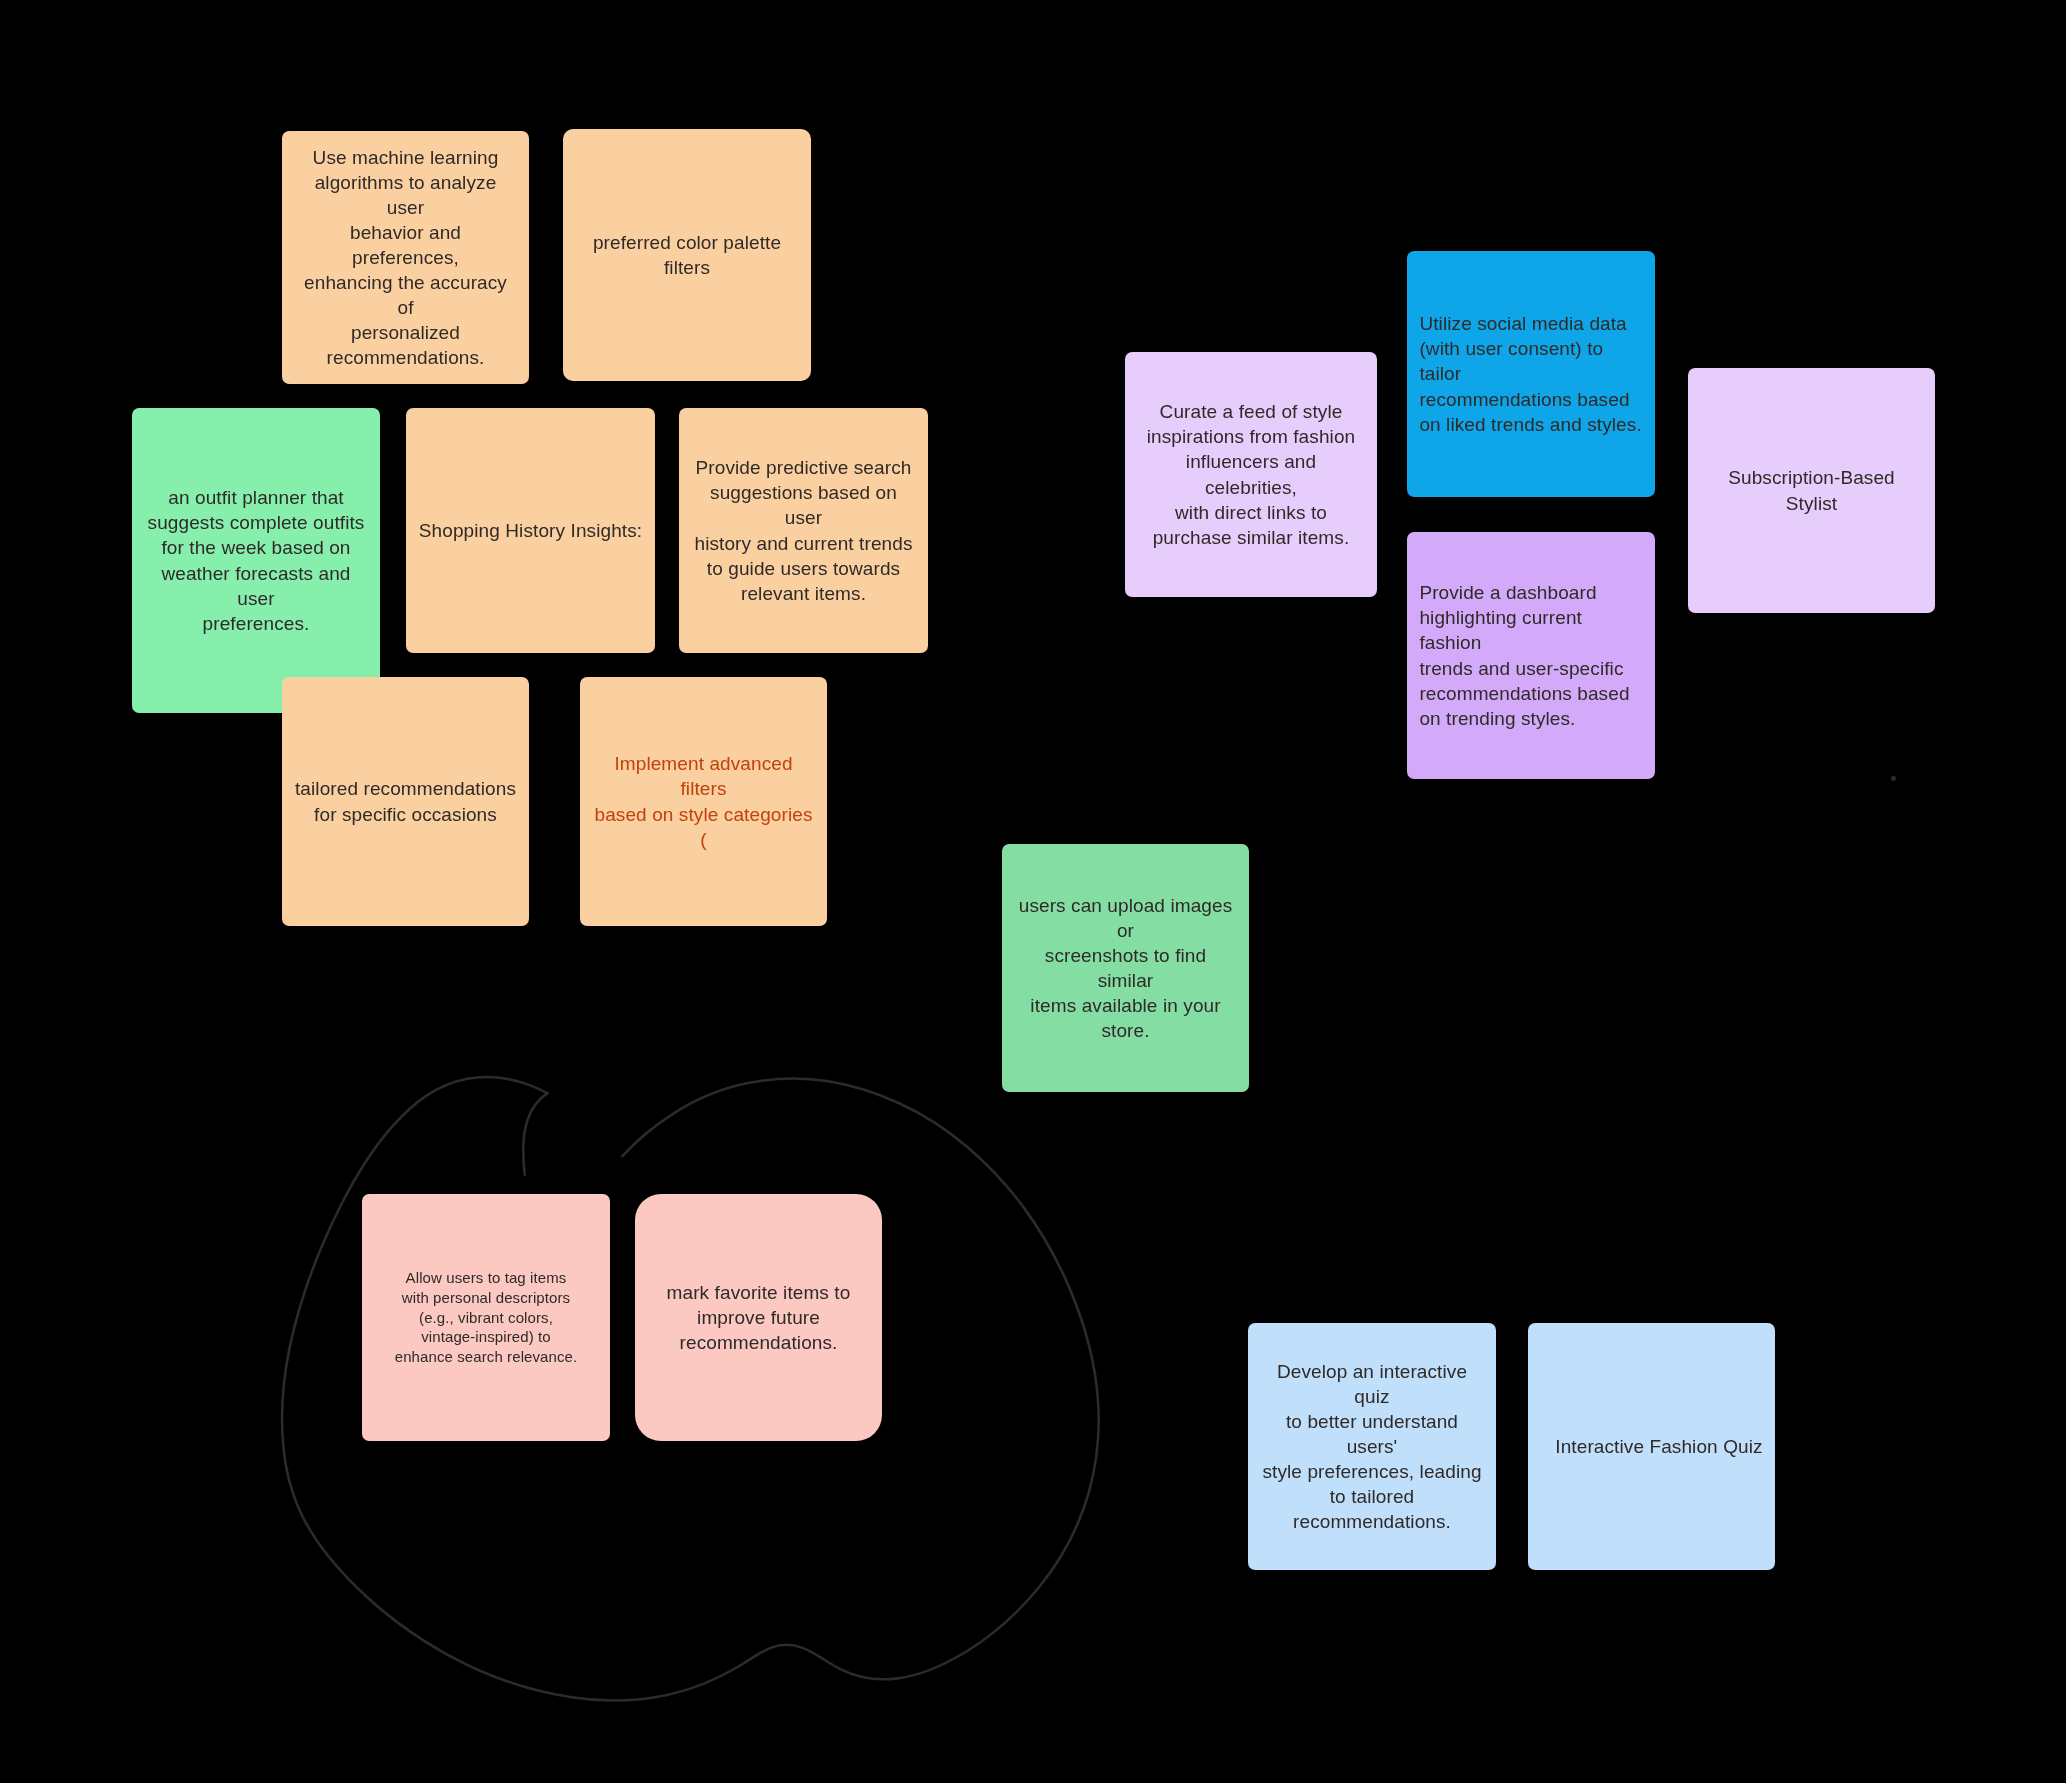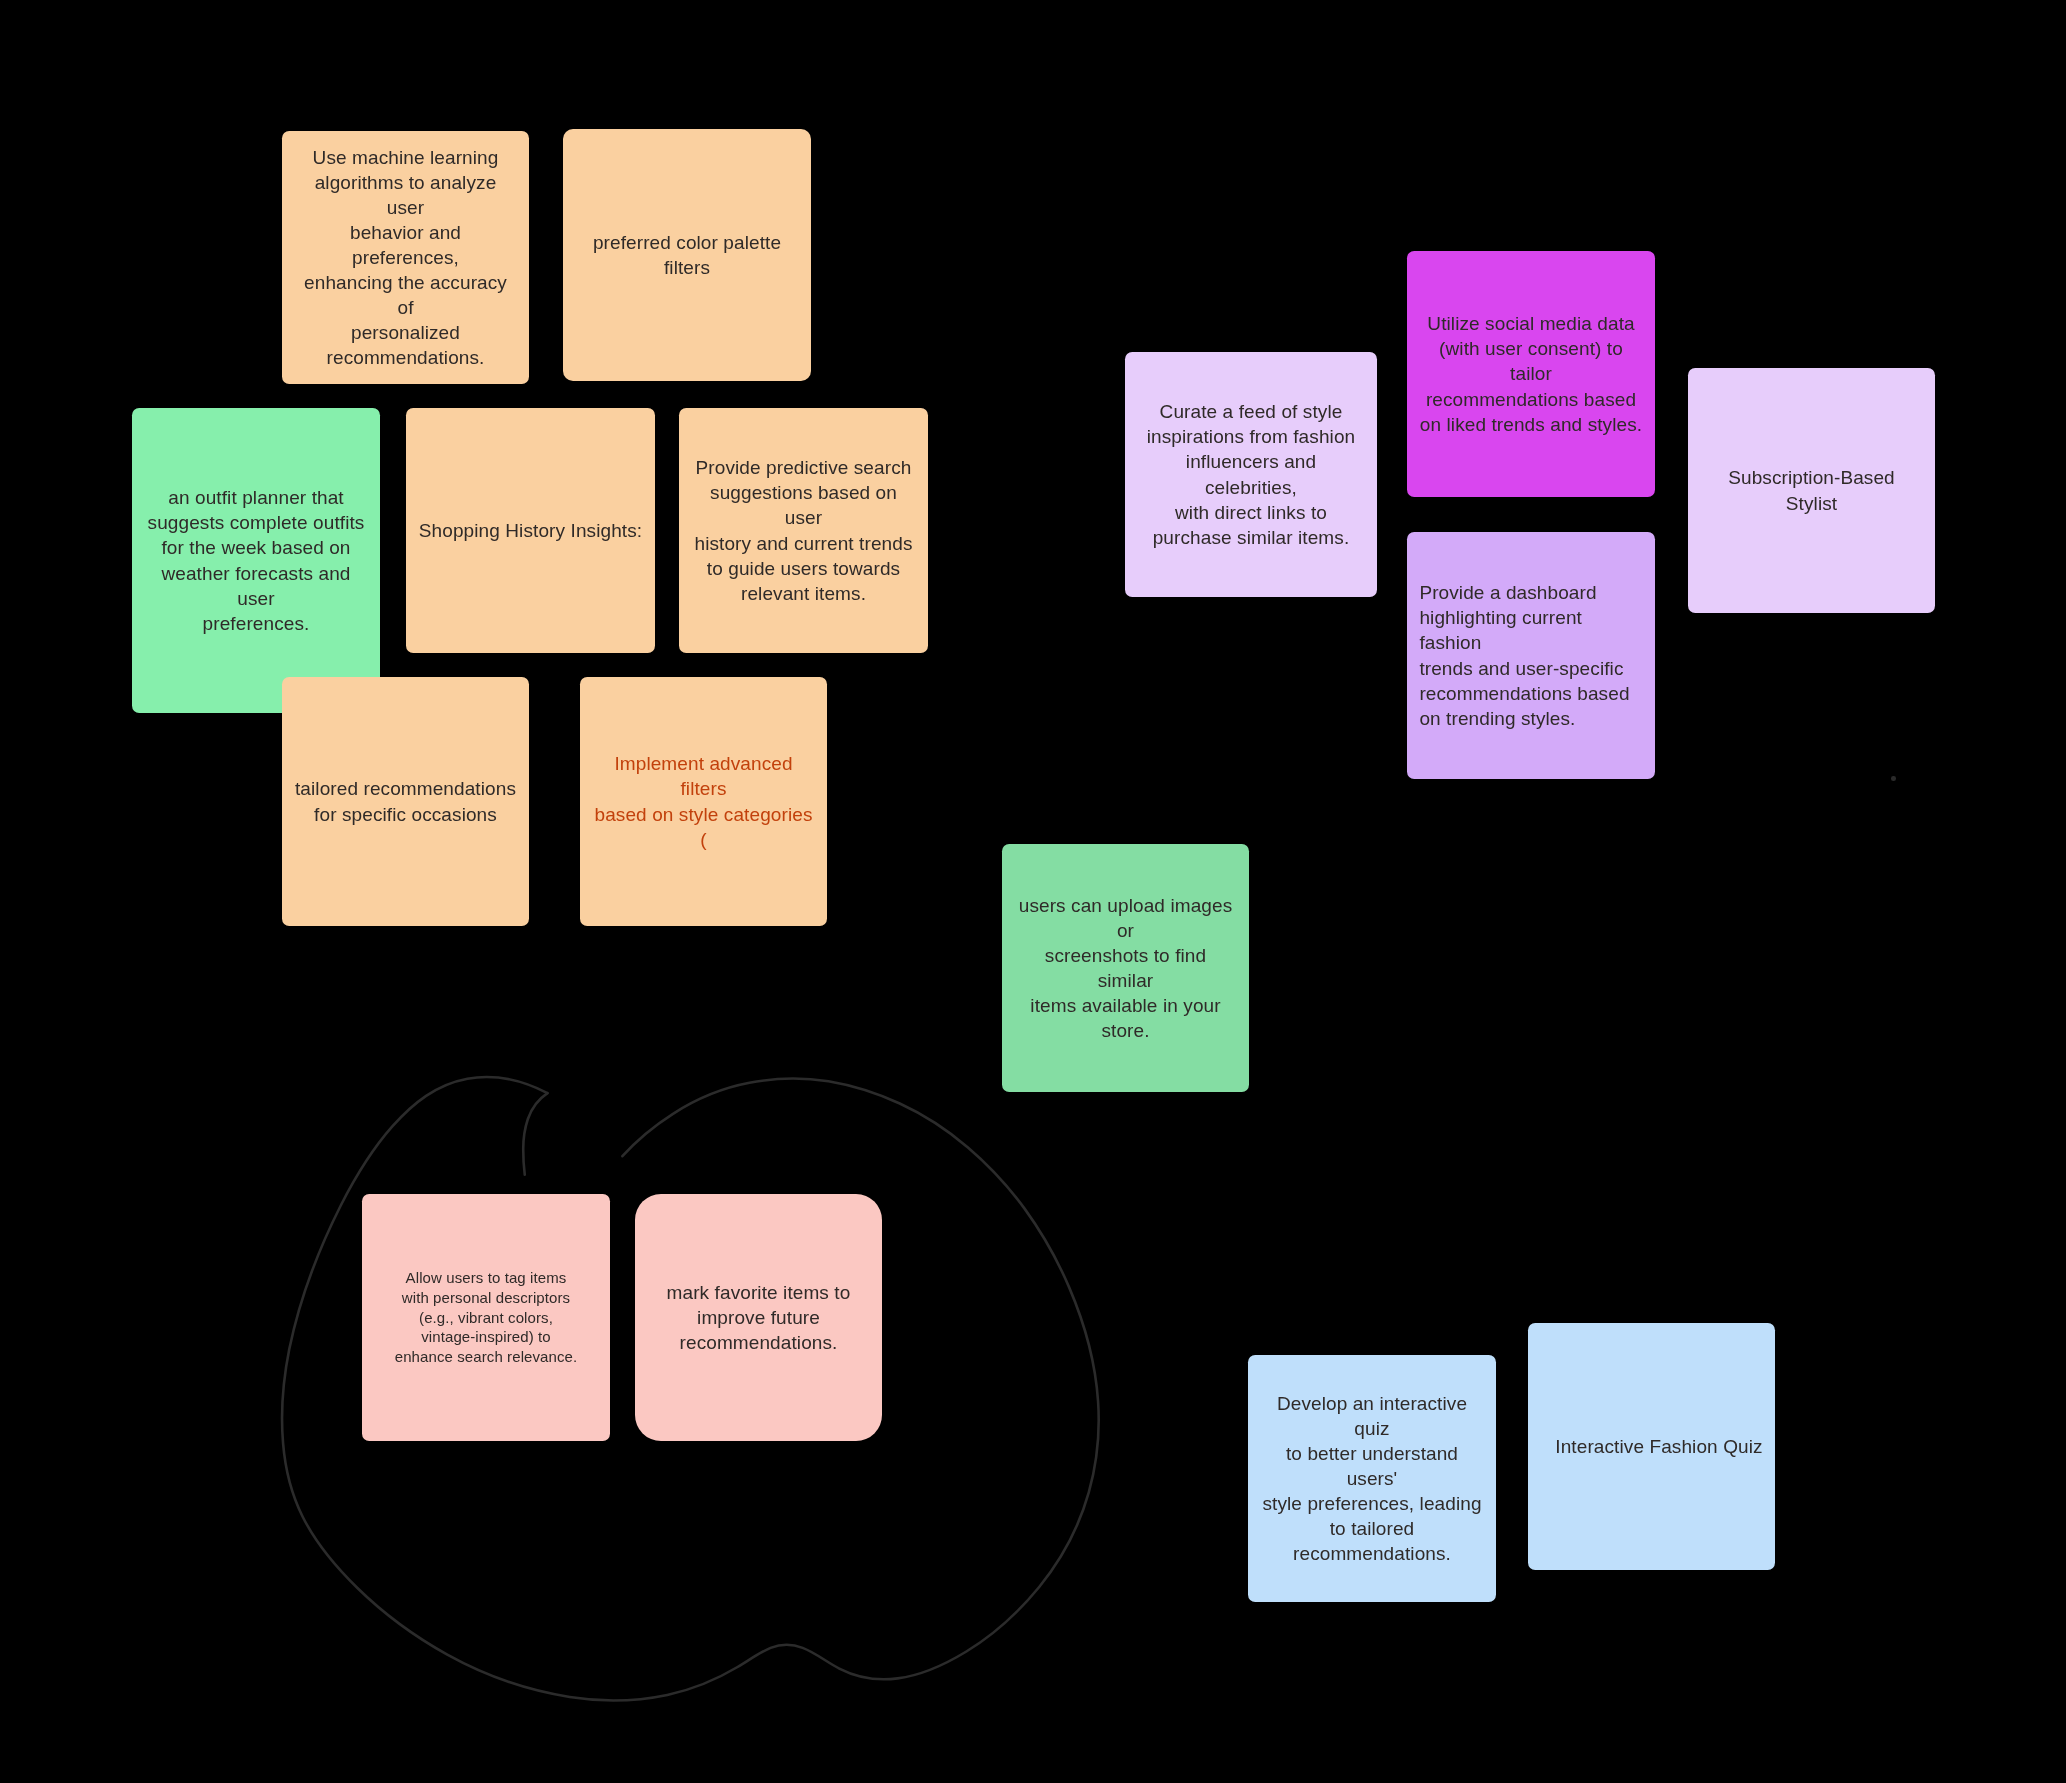--- a/index.html
+++ b/index.html
@@ -85,21 +85,21 @@
 relevant items.</span></div>
       <div class="note" style="left: 282px; top: 677px; width: 247px; height: 249px; background: rgb(250, 208, 160); color: rgb(47, 42, 40); font-size: 19px; text-align: center;"><span class="note-text">tailored recommendations
 for specific occasions</span></div>
       <div class="note" style="left: 580px; top: 677px; width: 247px; height: 249px; background: rgb(250, 208, 160); color: #c2410c; font-size: 19px; text-align: center;"><span class="note-text">Implement advanced filters
 based on style categories (</span></div>
       <div class="note" style="left: 1125px; top: 352px; width: 252px; height: 245px; background: rgb(231, 205, 251); color: rgb(47, 42, 40); font-size: 19px; text-align: center;"><span class="note-text">Curate a feed of style
 inspirations from fashion
 influencers and celebrities,
 with direct links to
 purchase similar items.</span></div>
-      <div class="note" style="left: 1407px; top: 251px; width: 248px; height: 246px; background: #d946ef; color: rgb(47, 42, 40); font-size: 19px; text-align: center;"><span class="note-text">Utilize social media data
+      <div class="note" style="left: 1407px; top: 251px; width: 248px; height: 246px; background: #0ea5e9; color: rgb(47, 42, 40); font-size: 19px; text-align: left;"><span class="note-text">Utilize social media data
 (with user consent) to tailor
 recommendations based
 on liked trends and styles.</span></div>
       <div class="note" style="left: 1407px; top: 532px; width: 248px; height: 247px; background: rgb(211, 170, 249); color: rgb(47, 42, 40); font-size: 19px; text-align: left;"><span class="note-text">Provide a dashboard
 highlighting current fashion
 trends and user-specific
 recommendations based
 on trending styles.</span></div>
       <div class="note" style="left: 1688px; top: 368px; width: 247px; height: 245px; background: rgb(231, 205, 251); color: rgb(47, 42, 40); font-size: 19px; text-align: center;"><span class="note-text">Subscription-Based Stylist</span></div>
       <div class="note" style="left: 1002px; top: 844px; width: 247px; height: 248px; background: rgb(132, 221, 163); color: rgb(47, 42, 40); font-size: 19px; text-align: center;"><span class="note-text">users can upload images or
@@ -107,21 +107,21 @@
 items available in your
 store.</span></div>
       <div class="note" style="left: 362px; top: 1194px; width: 248px; height: 247px; background: rgb(251, 200, 194); color: rgb(47, 42, 40); font-size: 15px; text-align: center;"><span class="note-text">Allow users to tag items
 with personal descriptors
 (e.g., vibrant colors,
 vintage-inspired) to
 enhance search relevance.</span></div>
       <div class="note" style="left: 635px; top: 1194px; width: 247px; height: 247px; background: rgb(251, 200, 194); color: rgb(47, 42, 40); font-size: 19px; text-align: center; border-radius: 26px;"><span class="note-text">mark favorite items to
 improve future
 recommendations.</span></div>
-      <div class="note" style="left: 1248px; top: 1323px; width: 248px; height: 247px; background: rgb(191, 223, 251); color: rgb(47, 42, 40); font-size: 19px; text-align: center; margin-top: 32px;"><span class="note-text">Develop an interactive quiz
+      <div class="note" style="left: 1248px; top: 1323px; width: 248px; height: 247px; background: rgb(191, 223, 251); color: rgb(47, 42, 40); font-size: 19px; text-align: center;"><span class="note-text">Develop an interactive quiz
 to better understand users'
 style preferences, leading
 to tailored
 recommendations.</span></div>
       <div class="note" style="left: 1528px; top: 1323px; width: 247px; height: 247px; background: rgb(191, 223, 251); color: rgb(47, 42, 40); font-size: 19px; text-align: right;"><span class="note-text">Interactive Fashion Quiz</span></div>
     </div>
 
   <div id="dot-mark" class="dot-mark" style="left: 1891px; top: 776px; background: rgb(42, 42, 42);"></div>
 
 </div>

